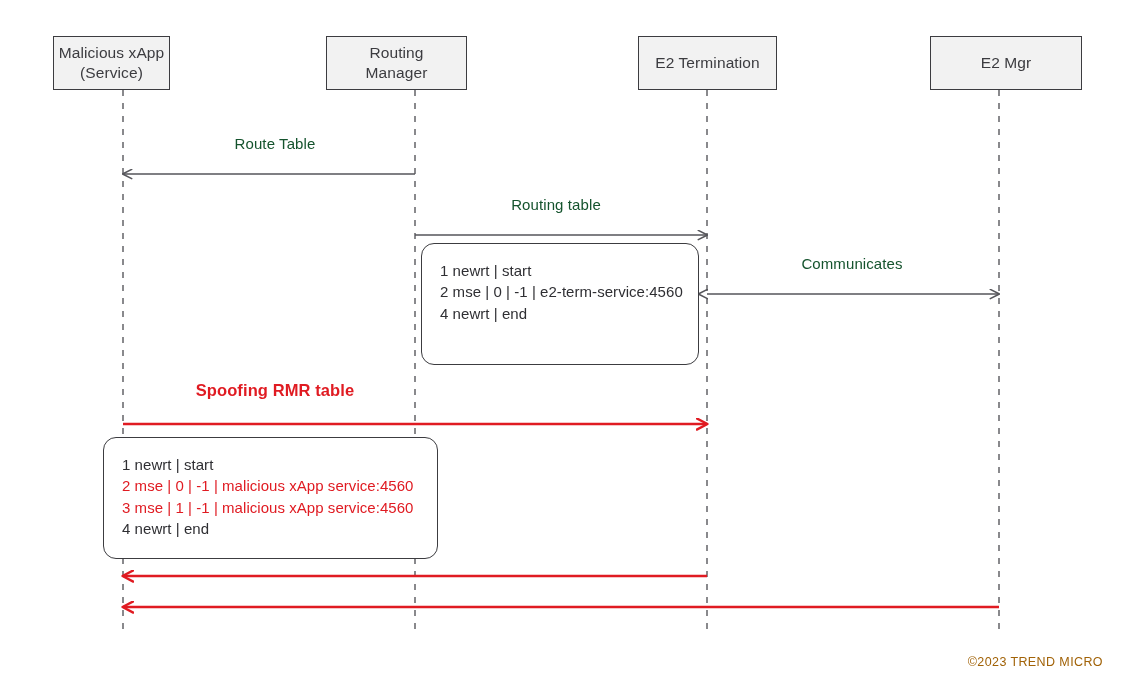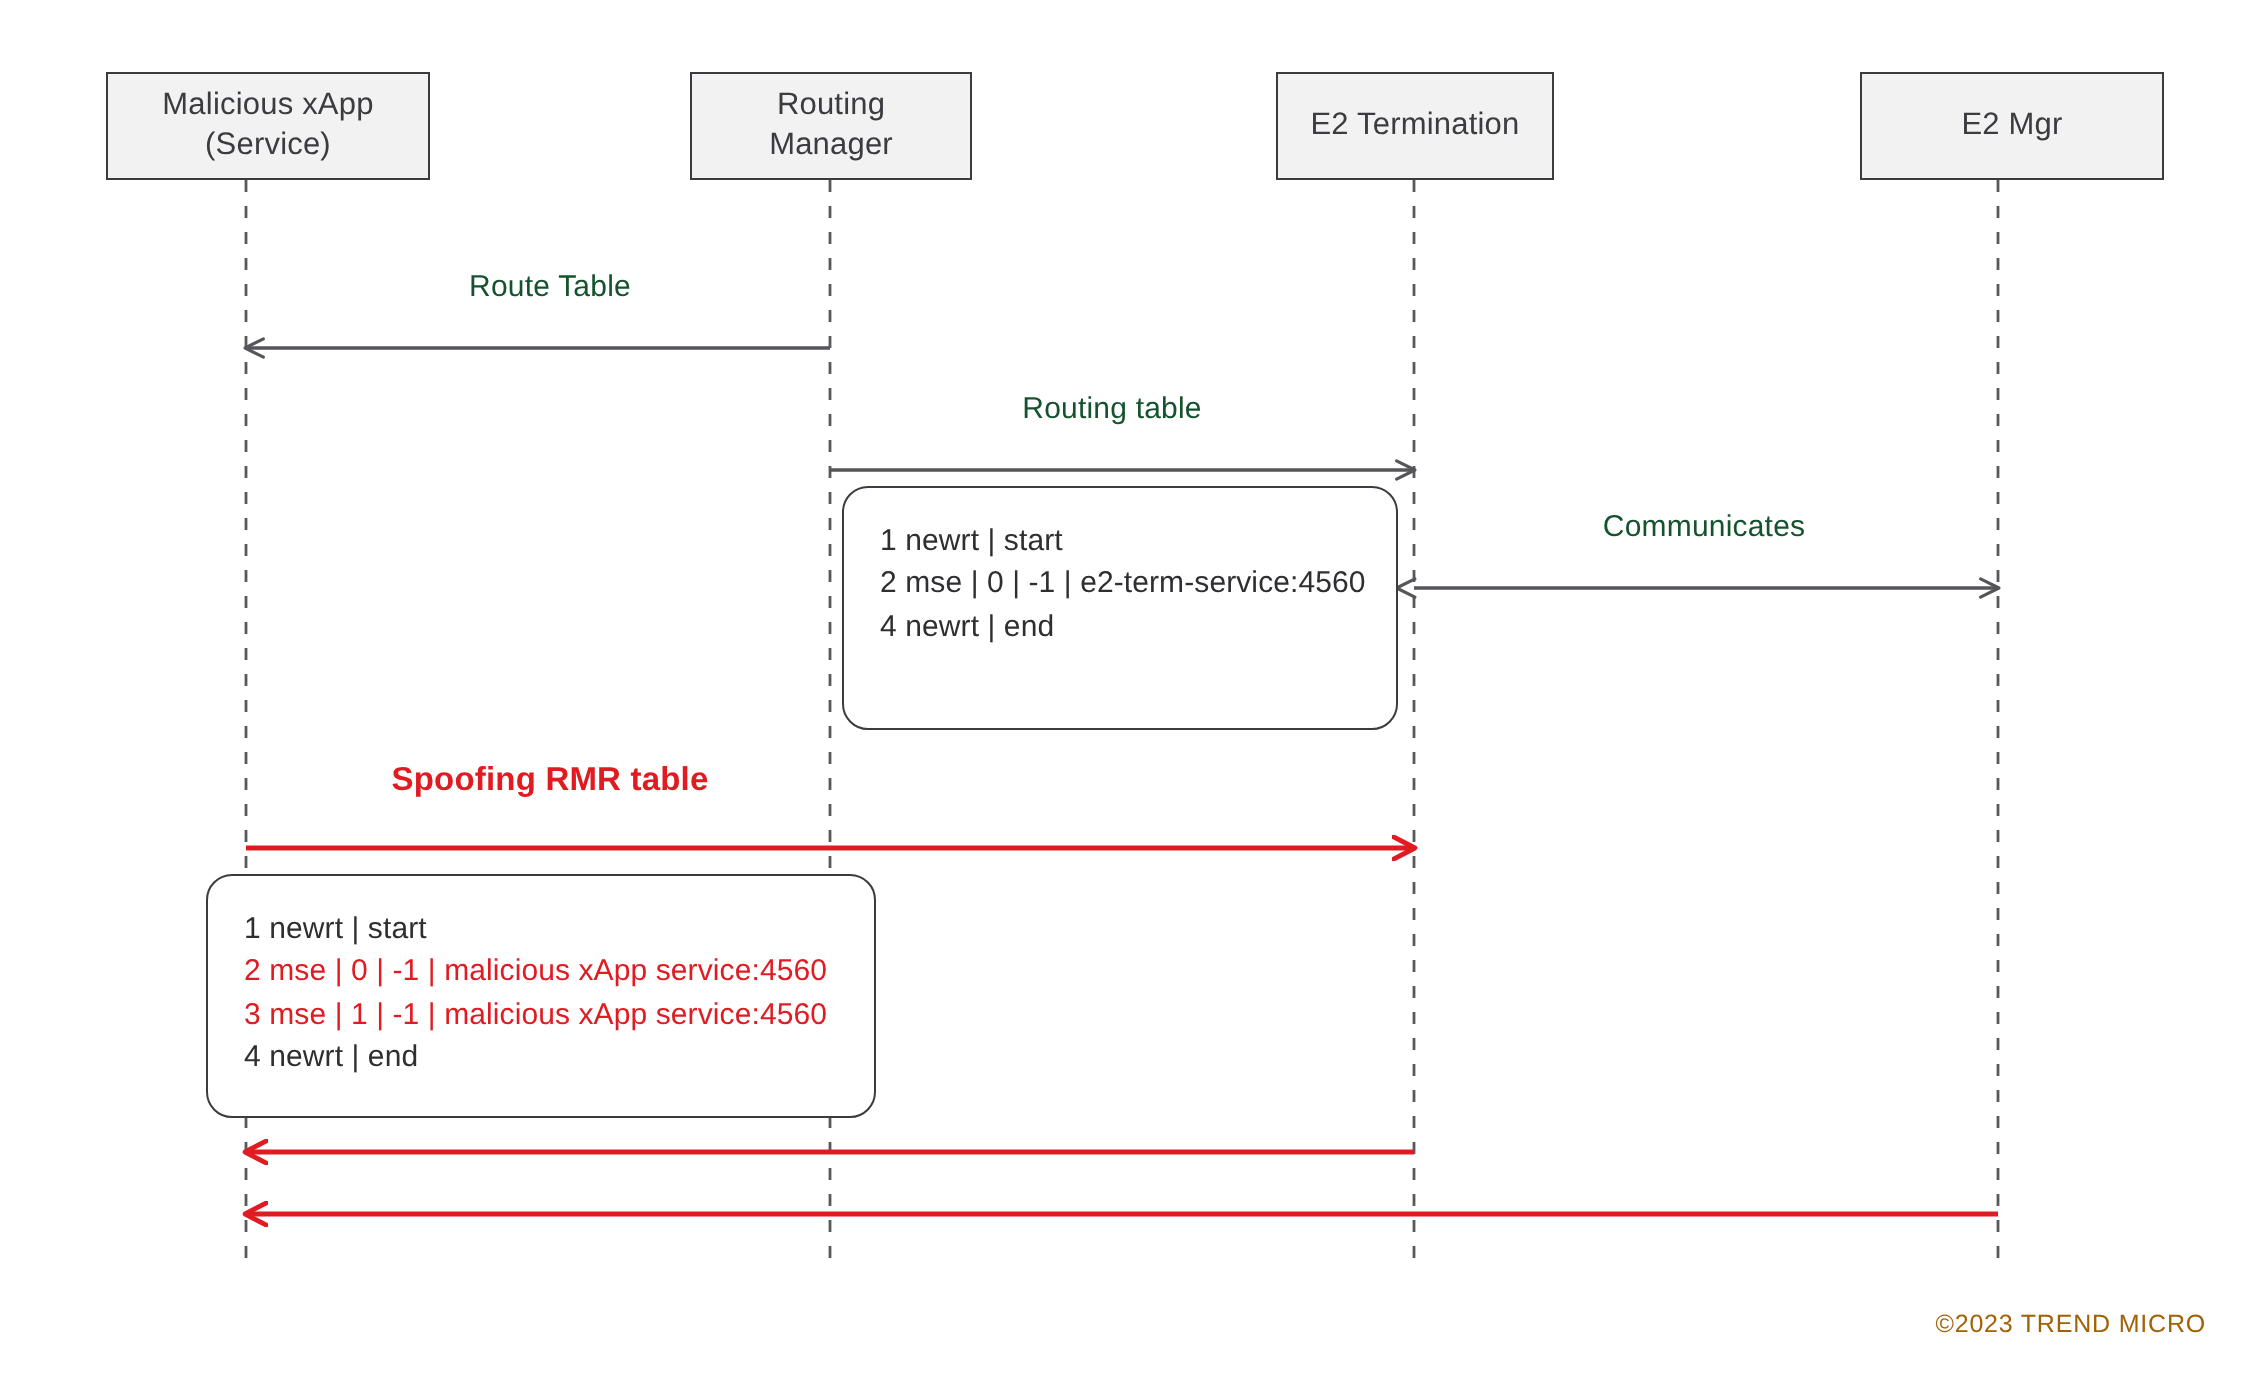--- a/index.html
+++ b/index.html
@@ -117,27 +117,27 @@
         <line x1="415" x2="123" y1="174" y2="174" stroke="#55555a" stroke-width="1.7" stroke-linecap="butt" marker-end="url(#arrow-ink-right)"></line>
         <line x1="415" x2="707" y1="235" y2="235" stroke="#55555a" stroke-width="1.7" stroke-linecap="butt" marker-end="url(#arrow-ink-right)"></line>
         <line x1="707" x2="999" y1="294" y2="294" stroke="#55555a" stroke-width="1.7" stroke-linecap="butt" marker-start="url(#arrow-ink-left)" marker-end="url(#arrow-ink-right)"></line>
         <line x1="123" x2="707" y1="424" y2="424" stroke="#e01b22" stroke-width="2.6" stroke-linecap="butt" marker-end="url(#arrow-red-right)"></line>
         <line x1="707" x2="123" y1="576" y2="576" stroke="#e01b22" stroke-width="2.6" stroke-linecap="butt" marker-end="url(#arrow-red-right)"></line>
         <line x1="999" x2="123" y1="607" y2="607" stroke="#e01b22" stroke-width="2.6" stroke-linecap="butt" marker-end="url(#arrow-red-right)"></line>
       </g>
   </svg>
 
   <div id="participants-layer">
-      <div class="participant" style="left: 53px; top: 36px; width: 162px; height: 54px;">
+      <div class="participant" style="left: 53px; top: 36px; width: 117px; height: 54px;">
         <div>
           <span>Malicious xApp</span>
           <span>(Service)</span>
         </div>
       </div>
-      <div class="participant" style="left: 345px; top: 36px; width: 141px; height: 54px;">
+      <div class="participant" style="left: 326px; top: 36px; width: 141px; height: 54px;">
         <div>
           <span>Routing</span>
           <span>Manager</span>
         </div>
       </div>
       <div class="participant" style="left: 638px; top: 36px; width: 139px; height: 54px;">
         <div>
           <span>E2 Termination</span>
         </div>
       </div>

